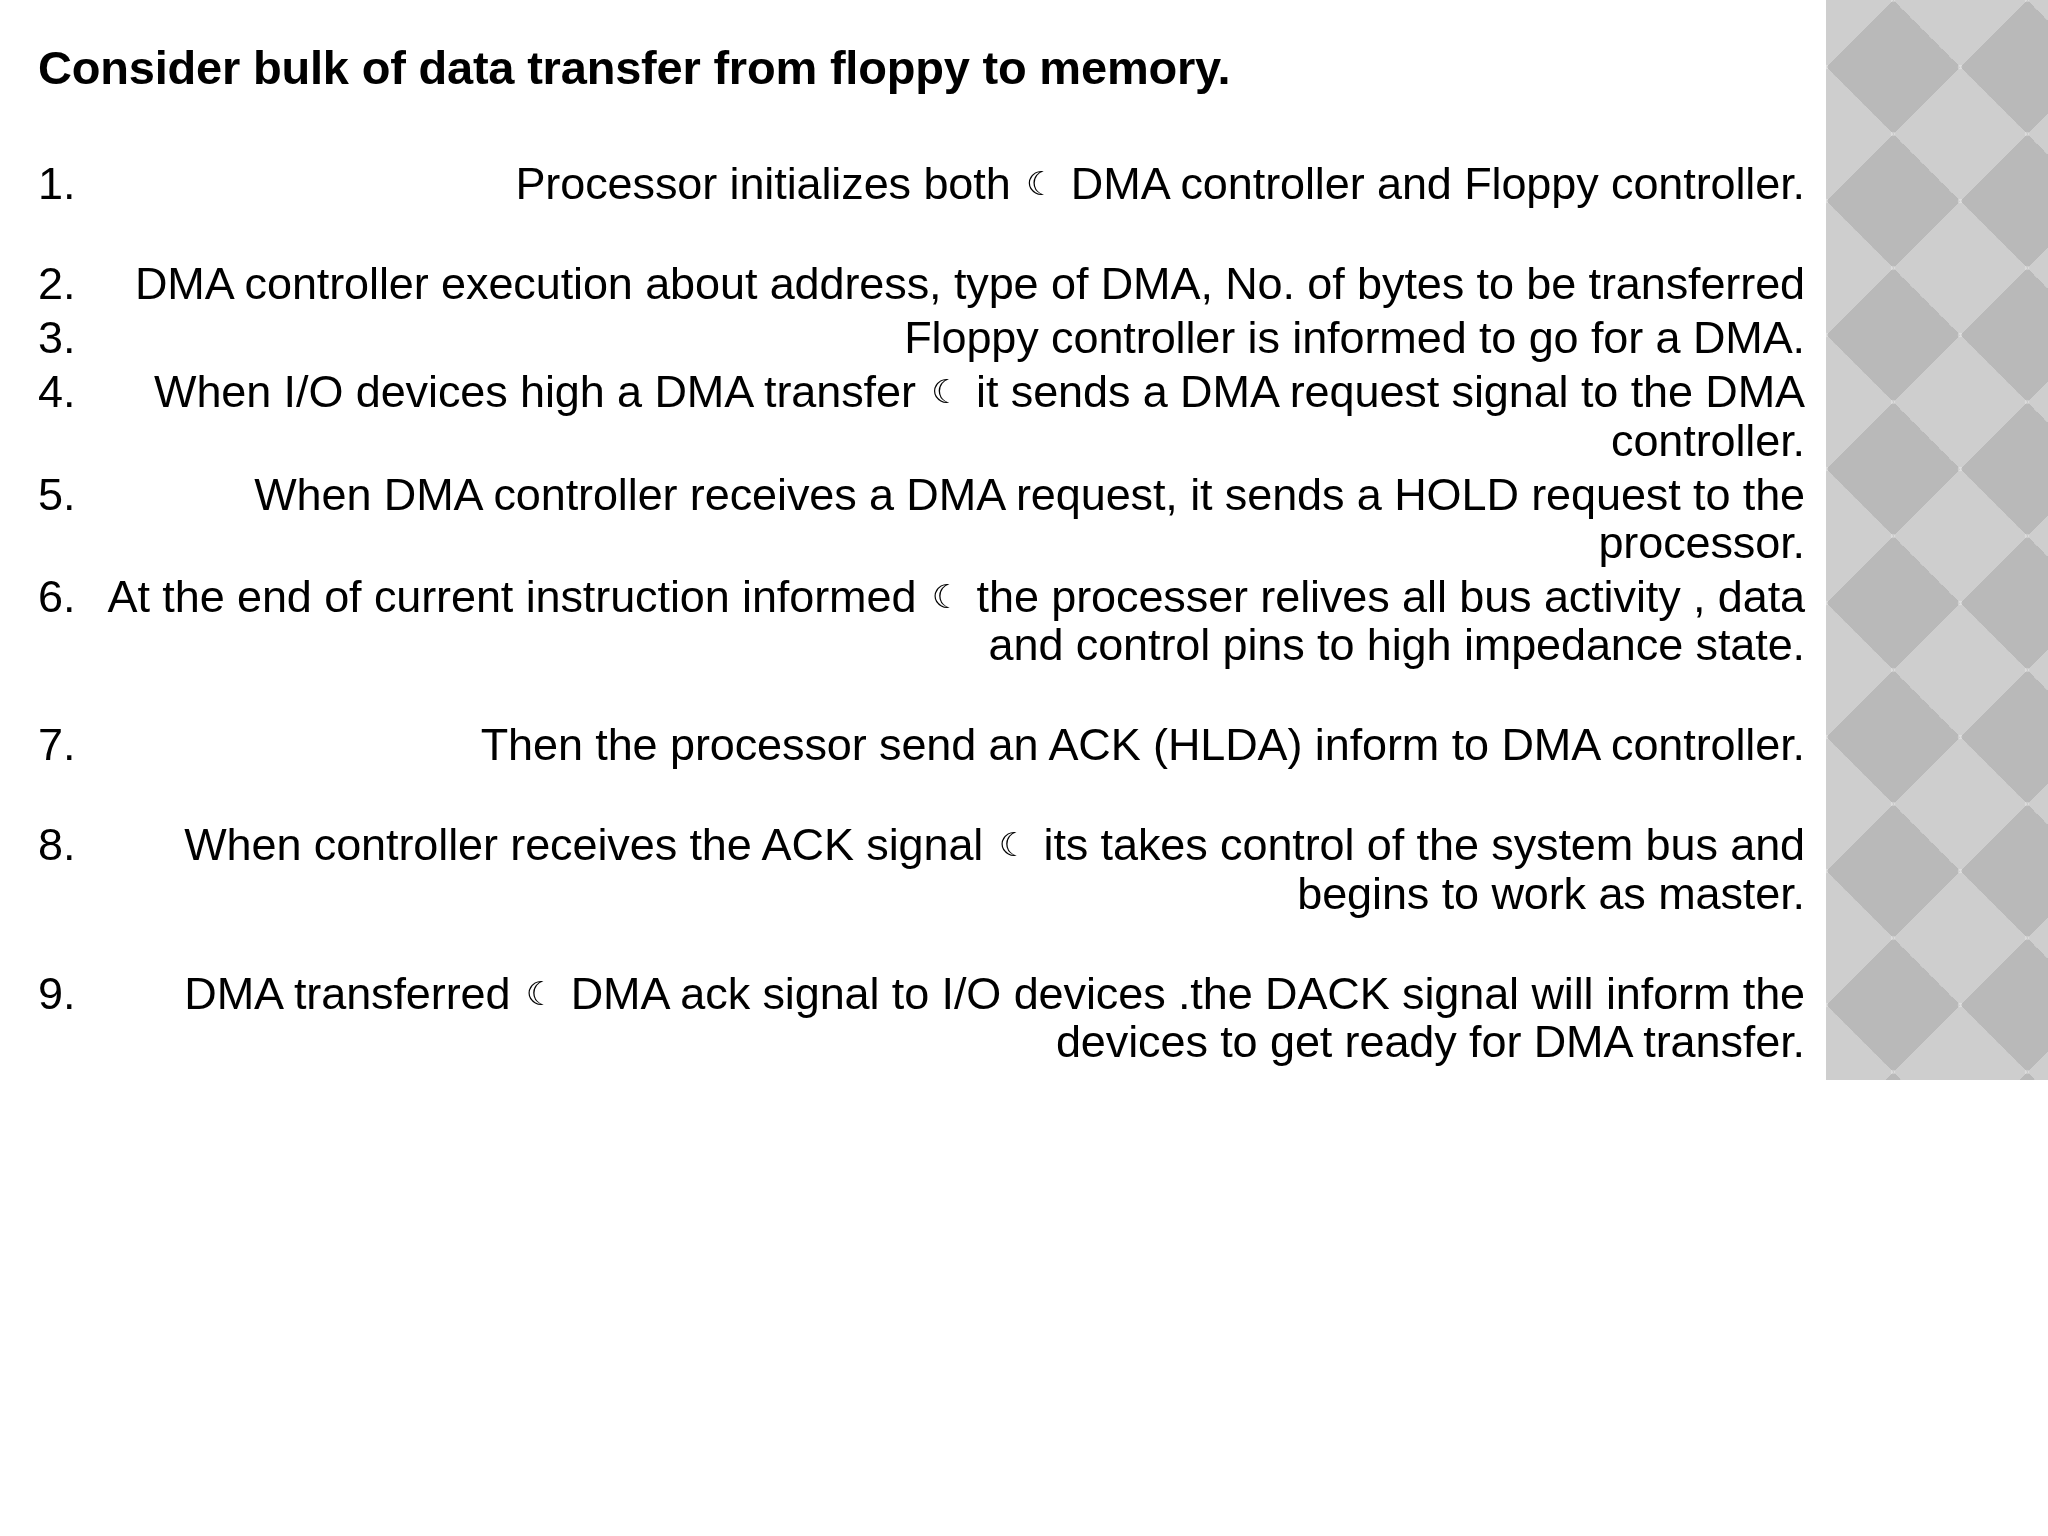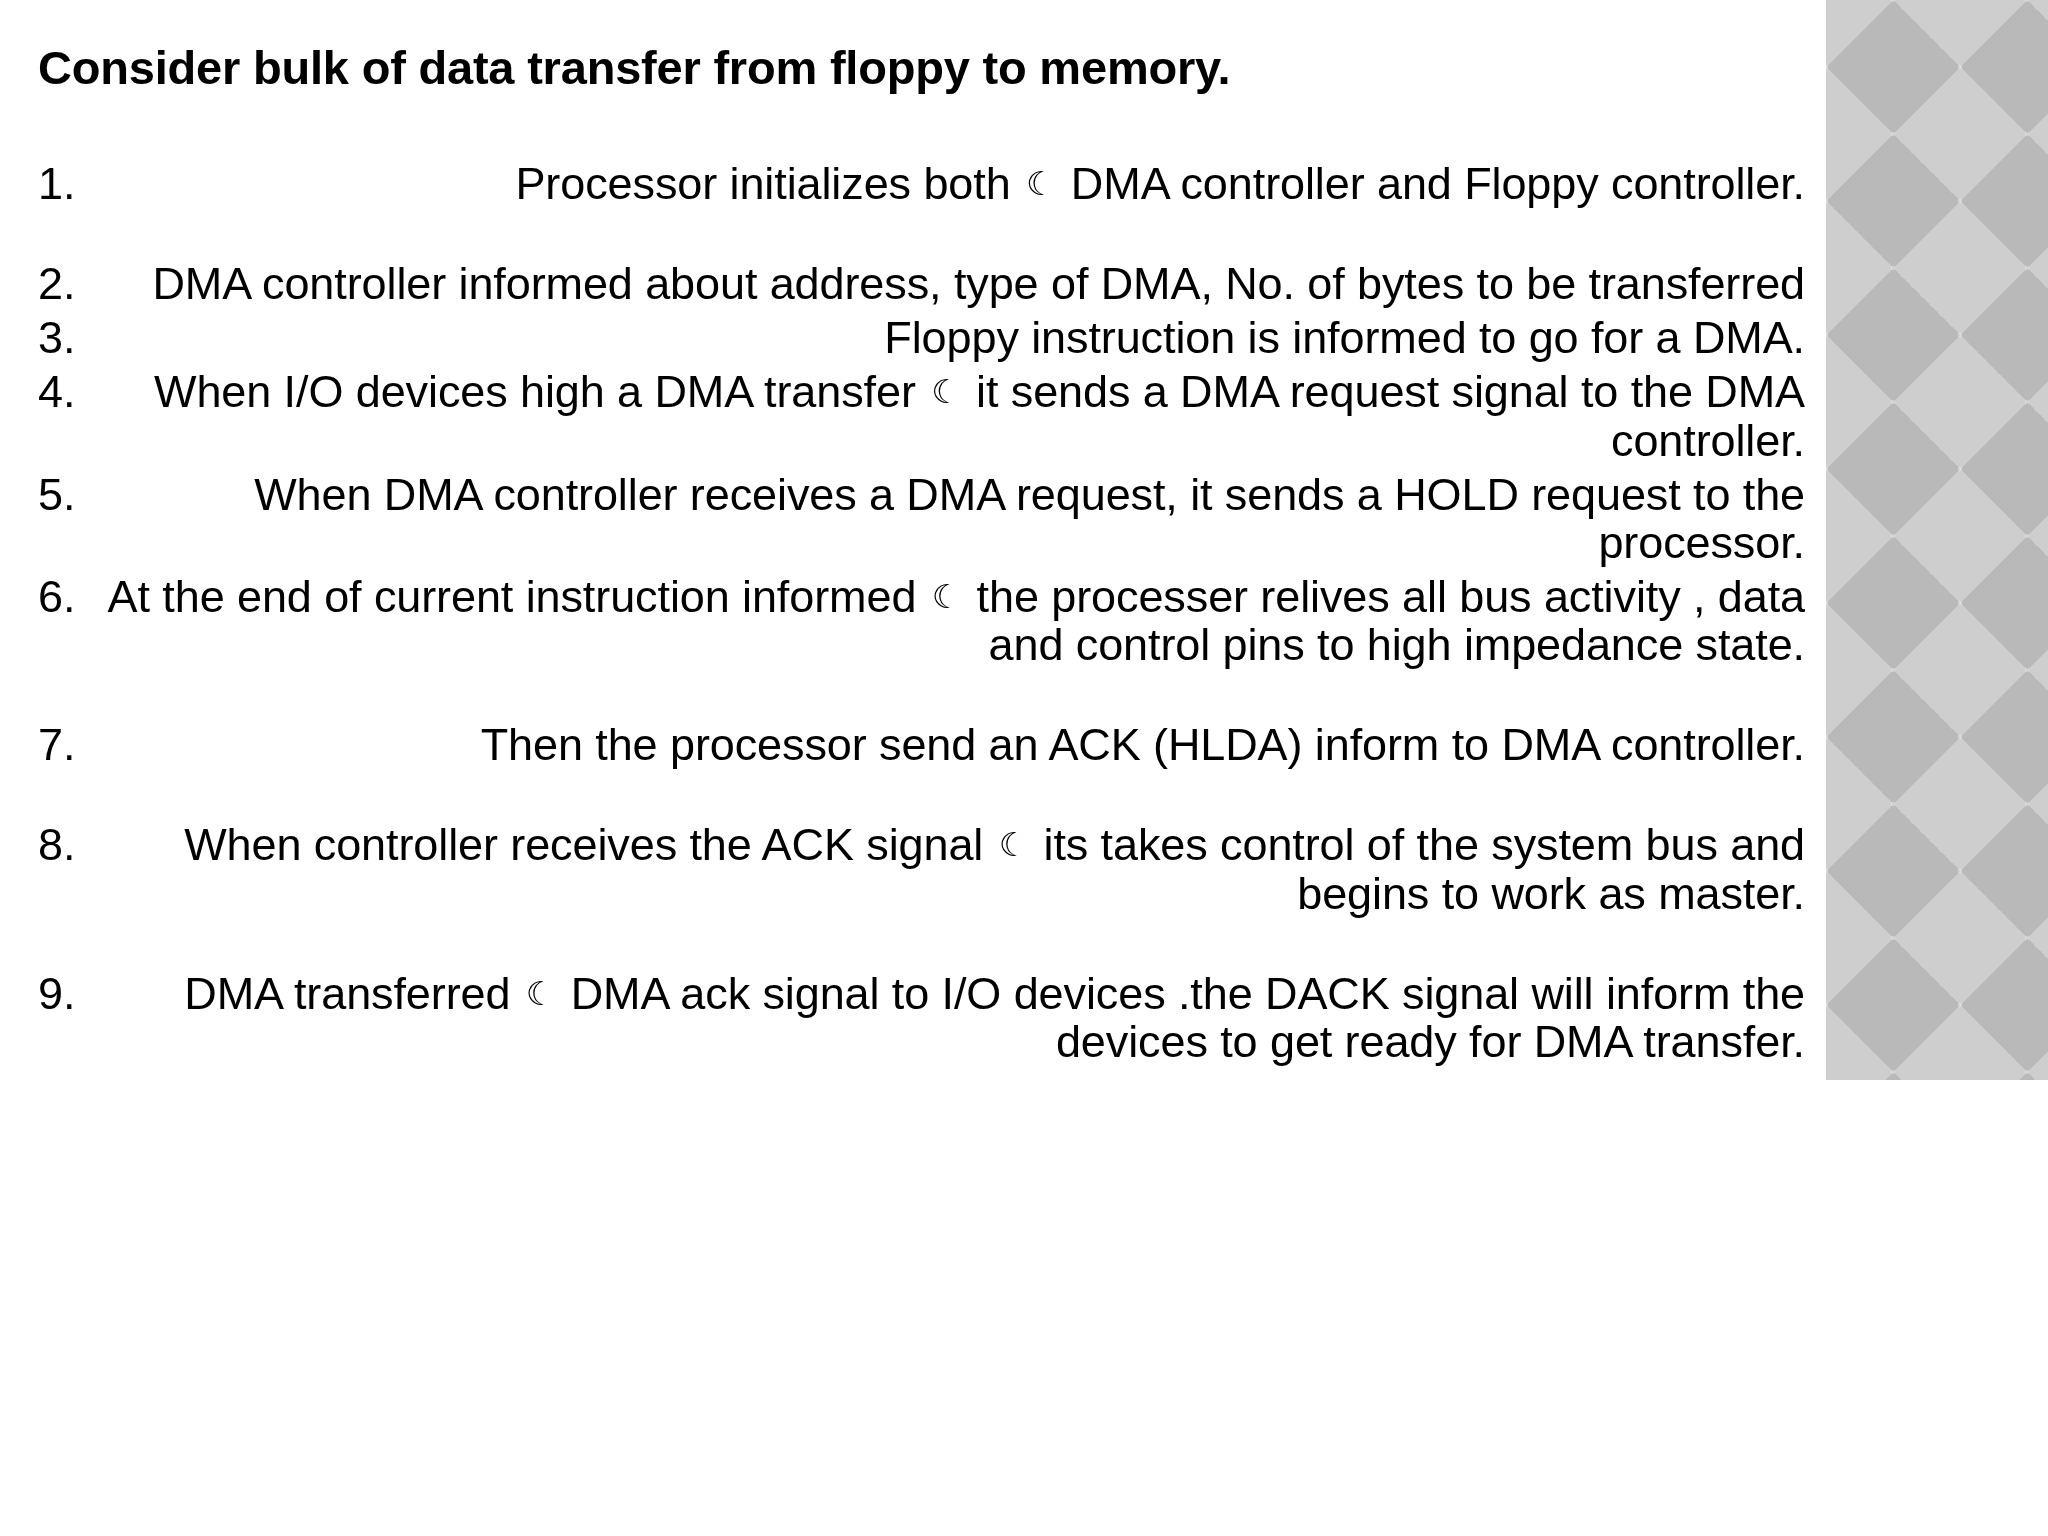--- a/index.html
+++ b/index.html
@@ -129,26 +129,26 @@
     <div class="slide-title">Consider bulk of data transfer from floppy to memory.</div>
 
     <div class="list" id="list-root">
         <div class="item">
           <span class="num">1.</span>
           <span class="body"><span>Processor initializes both </span><span class="moon">☾</span><span> DMA controller and Floppy controller.</span></span>
         </div>
         <div class="gap-lg"></div>
         <div class="item">
           <span class="num">2.</span>
-          <span class="body"><span>DMA controller informed about address, type of DMA, No. of bytes to be transferred</span></span>
+          <span class="body"><span>DMA controller execution about address, type of DMA, No. of bytes to be transferred</span></span>
         </div>
         <div class="gap-sm"></div>
         <div class="item">
           <span class="num">3.</span>
-          <span class="body"><span>Floppy instruction is informed to go for a DMA.</span></span>
+          <span class="body"><span>Floppy controller is informed to go for a DMA.</span></span>
         </div>
         <div class="gap-sm"></div>
         <div class="item">
           <span class="num">4.</span>
           <span class="body"><span>When I/O devices high a DMA transfer </span><span class="moon">☾</span><span> it sends a DMA request signal to the DMA controller.</span></span>
         </div>
         <div class="gap-sm"></div>
         <div class="item">
           <span class="num">5.</span>
           <span class="body"><span>When DMA controller receives a DMA request, it sends a HOLD request to the processor.</span></span>

